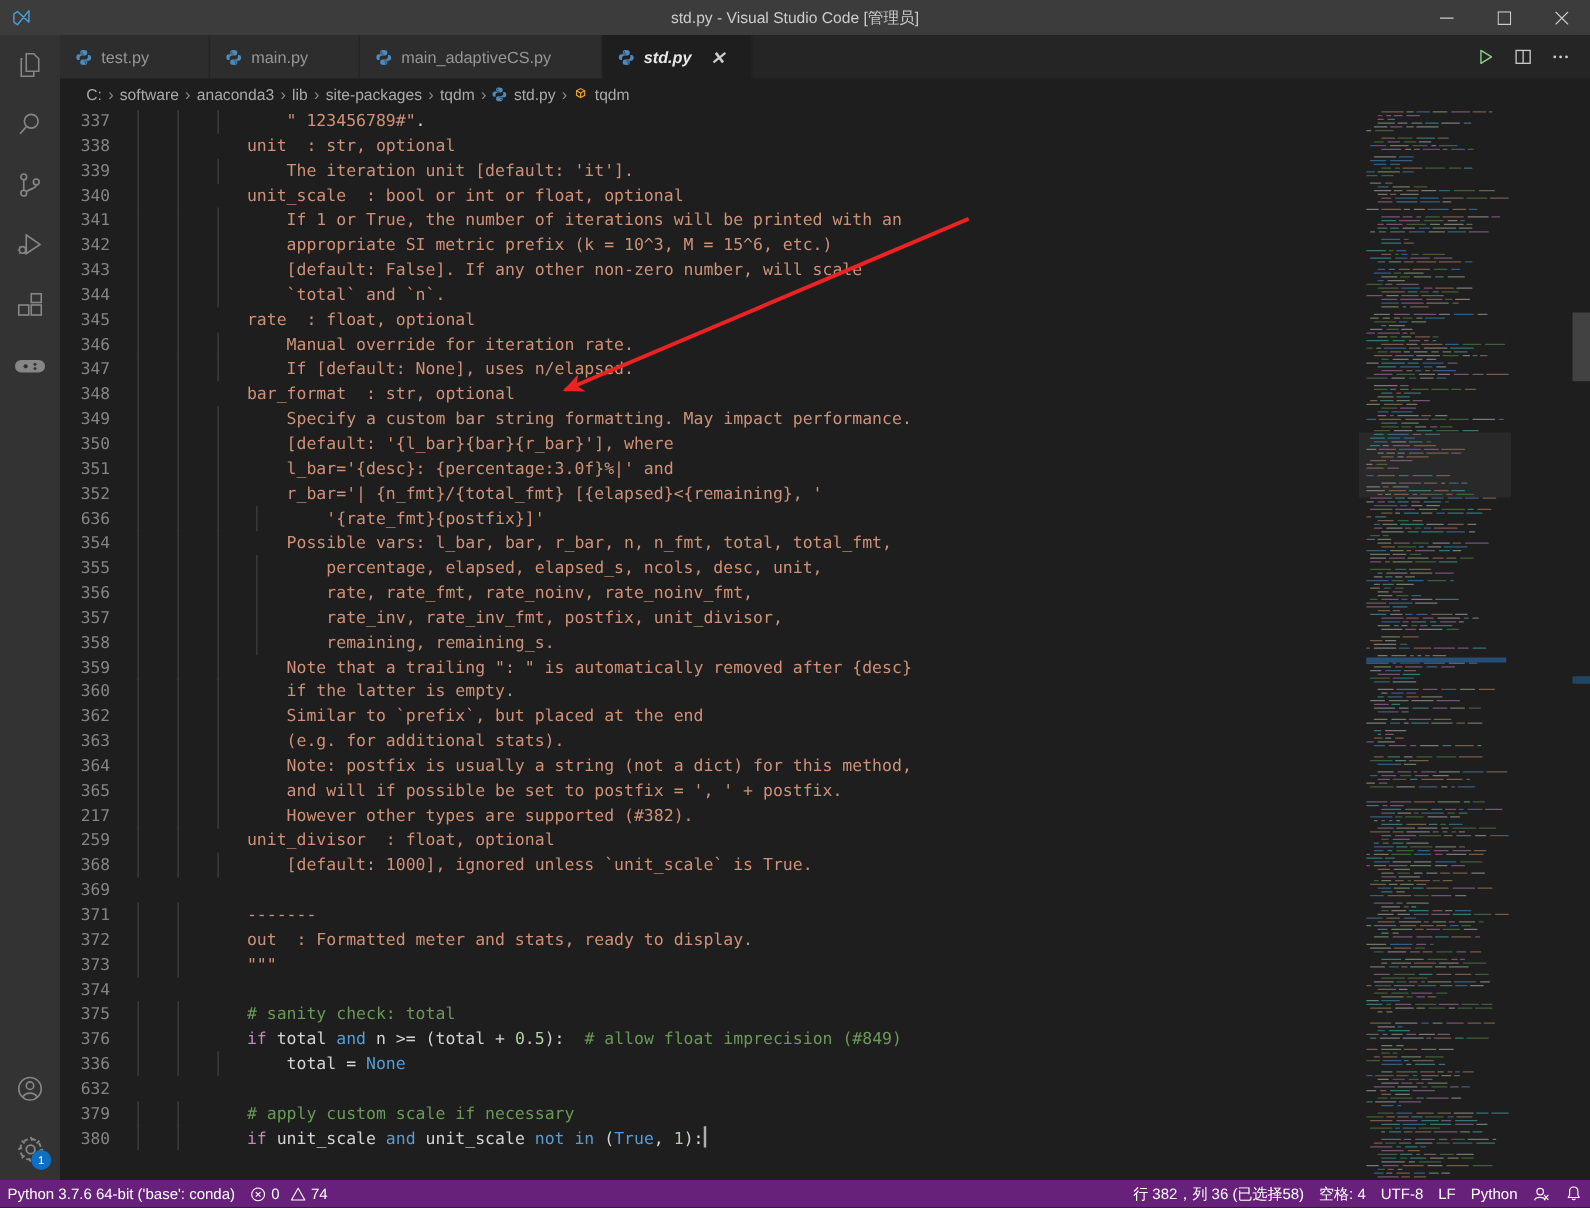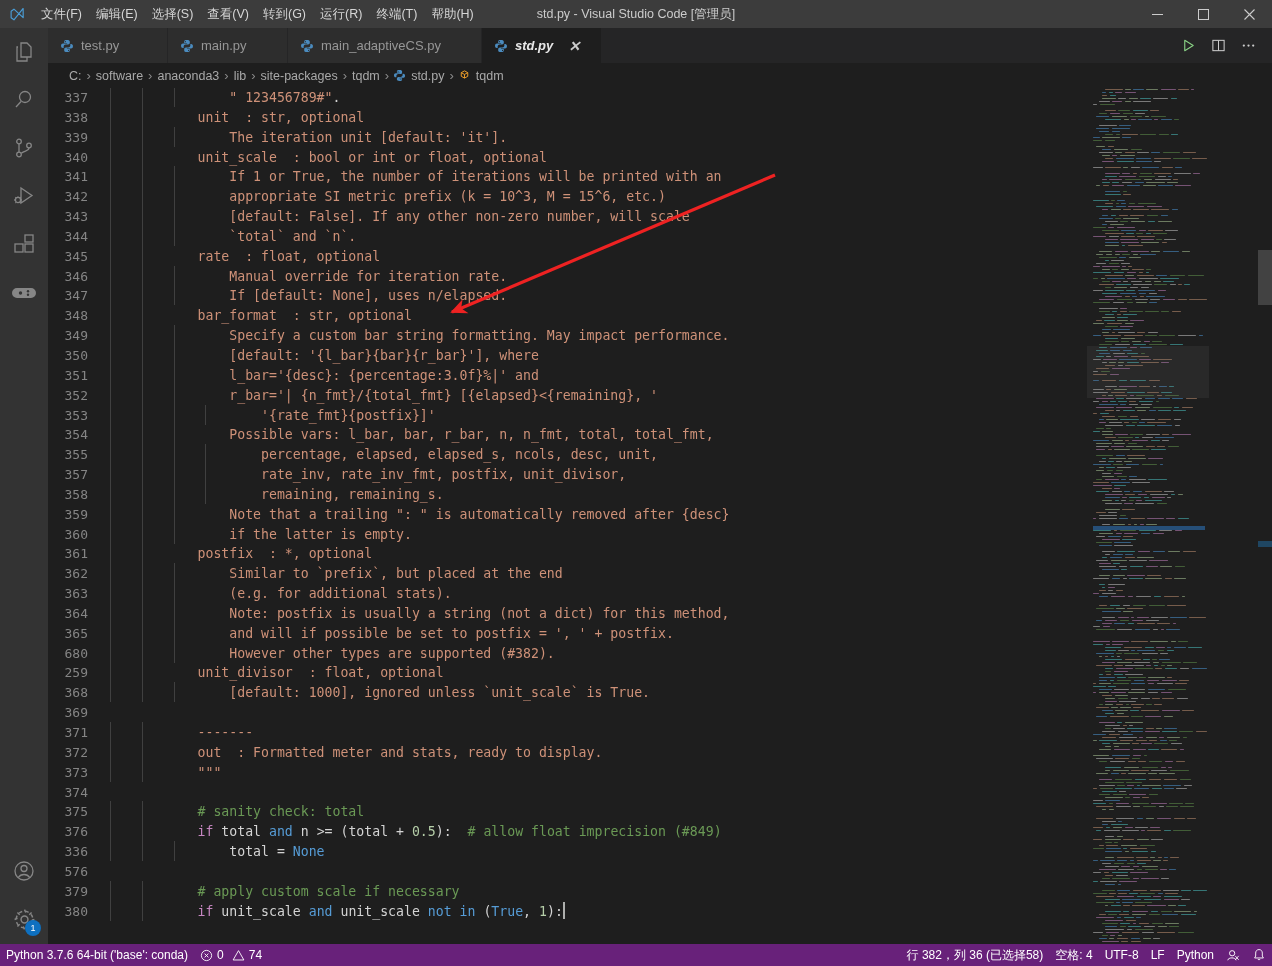--- a/index.html
+++ b/index.html
@@ -213,30 +213,20 @@
   .sb-ico { display: inline-flex; align-items: center; }
 </style>
 </head>
 <body>
 
 <div id="titlebar">
   <div id="vscode-logo">
     <svg width="17" height="17" viewBox="0 0 24 24">
         <path d="M3 7.5 L7 4.5 L20 16.5 L20 3.5 L7 19.5 L3 16.5 Z" fill="none" stroke="#4a9ed8" stroke-width="1.6" stroke-linejoin="round"></path>
       </svg>
-  </div>
-  <div class="menu-list">
-    <div class="menu-item">文件(F)</div>
-    <div class="menu-item">编辑(E)</div>
-    <div class="menu-item">选择(S)</div>
-    <div class="menu-item">查看(V)</div>
-    <div class="menu-item">转到(G)</div>
-    <div class="menu-item">运行(R)</div>
-    <div class="menu-item">终端(T)</div>
-    <div class="menu-item">帮助(H)</div>
   </div>
   <div id="window-title">std.py - Visual Studio Code [管理员]</div>
   <div id="window-controls">
     <div class="wc-btn">
       <svg width="11" height="11" viewBox="0 0 11 11">
           <rect x="0" y="5" width="11" height="1" fill="#cccccc"></rect>
         </svg>
     </div>
     <div class="wc-btn">
       <svg width="11" height="11" viewBox="0 0 11 11">
@@ -420,44 +410,44 @@
       <div class="cline"><div class="lnum">343</div><div class="ctext"><span class="ig" style="left: 31.76px;"></span><span class="ig" style="left: 63.52px;"></span><span style="margin-left: 95.28px;"><span class="t-str">[default: False]. If any other non-zero number, will scale</span></span></div></div>
       <div class="cline"><div class="lnum">344</div><div class="ctext"><span class="ig" style="left: 31.76px;"></span><span class="ig" style="left: 63.52px;"></span><span style="margin-left: 95.28px;"><span class="t-str">`total` and `n`.</span></span></div></div>
       <div class="cline"><div class="lnum">345</div><div class="ctext"><span class="ig" style="left: 31.76px;"></span><span style="margin-left: 63.52px;"><span class="t-str">rate  : float, optional</span></span></div></div>
       <div class="cline"><div class="lnum">346</div><div class="ctext"><span class="ig" style="left: 31.76px;"></span><span class="ig" style="left: 63.52px;"></span><span style="margin-left: 95.28px;"><span class="t-str">Manual override for iteration rate.</span></span></div></div>
       <div class="cline"><div class="lnum">347</div><div class="ctext"><span class="ig" style="left: 31.76px;"></span><span class="ig" style="left: 63.52px;"></span><span style="margin-left: 95.28px;"><span class="t-str">If [default: None], uses n/elapsed.</span></span></div></div>
       <div class="cline"><div class="lnum">348</div><div class="ctext"><span class="ig" style="left: 31.76px;"></span><span style="margin-left: 63.52px;"><span class="t-str">bar_format  : str, optional</span></span></div></div>
       <div class="cline"><div class="lnum">349</div><div class="ctext"><span class="ig" style="left: 31.76px;"></span><span class="ig" style="left: 63.52px;"></span><span style="margin-left: 95.28px;"><span class="t-str">Specify a custom bar string formatting. May impact performance.</span></span></div></div>
       <div class="cline"><div class="lnum">350</div><div class="ctext"><span class="ig" style="left: 31.76px;"></span><span class="ig" style="left: 63.52px;"></span><span style="margin-left: 95.28px;"><span class="t-str">[default: '{l_bar}{bar}{r_bar}'], where</span></span></div></div>
       <div class="cline"><div class="lnum">351</div><div class="ctext"><span class="ig" style="left: 31.76px;"></span><span class="ig" style="left: 63.52px;"></span><span style="margin-left: 95.28px;"><span class="t-str">l_bar='{desc}: {percentage:3.0f}%|' and</span></span></div></div>
       <div class="cline"><div class="lnum">352</div><div class="ctext"><span class="ig" style="left: 31.76px;"></span><span class="ig" style="left: 63.52px;"></span><span style="margin-left: 95.28px;"><span class="t-str">r_bar='| {n_fmt}/{total_fmt} [{elapsed}&lt;{remaining}, '</span></span></div></div>
-      <div class="cline"><div class="lnum">353</div><div class="ctext"><span class="ig" style="left: 31.76px;"></span><span class="ig" style="left: 63.52px;"></span><span class="ig" style="left: 95.28px;"></span><span style="margin-left: 127.04px;"><span class="t-str">'{rate_fmt}{postfix}]'</span></span></div></div>
+      <div class="cline"><div class="lnum">636</div><div class="ctext"><span class="ig" style="left: 31.76px;"></span><span class="ig" style="left: 63.52px;"></span><span class="ig" style="left: 95.28px;"></span><span style="margin-left: 127.04px;"><span class="t-str">'{rate_fmt}{postfix}]'</span></span></div></div>
       <div class="cline"><div class="lnum">354</div><div class="ctext"><span class="ig" style="left: 31.76px;"></span><span class="ig" style="left: 63.52px;"></span><span style="margin-left: 95.28px;"><span class="t-str">Possible vars: l_bar, bar, r_bar, n, n_fmt, total, total_fmt,</span></span></div></div>
       <div class="cline"><div class="lnum">355</div><div class="ctext"><span class="ig" style="left: 31.76px;"></span><span class="ig" style="left: 63.52px;"></span><span class="ig" style="left: 95.28px;"></span><span style="margin-left: 127.04px;"><span class="t-str">percentage, elapsed, elapsed_s, ncols, desc, unit,</span></span></div></div>
+      <div class="cline"><div class="lnum">356</div><div class="ctext"><span class="ig" style="left: 31.76px;"></span><span class="ig" style="left: 63.52px;"></span><span class="ig" style="left: 95.28px;"></span><span style="margin-left: 127.04px;"><span class="t-str">rate, rate_fmt, rate_noinv, rate_noinv_fmt,</span></span></div></div>
       <div class="cline"><div class="lnum">357</div><div class="ctext"><span class="ig" style="left: 31.76px;"></span><span class="ig" style="left: 63.52px;"></span><span class="ig" style="left: 95.28px;"></span><span style="margin-left: 127.04px;"><span class="t-str">rate_inv, rate_inv_fmt, postfix, unit_divisor,</span></span></div></div>
       <div class="cline"><div class="lnum">358</div><div class="ctext"><span class="ig" style="left: 31.76px;"></span><span class="ig" style="left: 63.52px;"></span><span class="ig" style="left: 95.28px;"></span><span style="margin-left: 127.04px;"><span class="t-str">remaining, remaining_s.</span></span></div></div>
       <div class="cline"><div class="lnum">359</div><div class="ctext"><span class="ig" style="left: 31.76px;"></span><span class="ig" style="left: 63.52px;"></span><span style="margin-left: 95.28px;"><span class="t-str">Note that a trailing ": " is automatically removed after {desc}</span></span></div></div>
       <div class="cline"><div class="lnum">360</div><div class="ctext"><span class="ig" style="left: 31.76px;"></span><span class="ig" style="left: 63.52px;"></span><span style="margin-left: 95.28px;"><span class="t-str">if the latter is empty.</span></span></div></div>
-      <div class="cline"><div class="lnum">361</div><div class="ctext"><span class="ig" style="left: 31.76px;"></span><span style="margin-left: 63.52px;"><span class="t-str">postfix  : *, optional</span></span></div></div>
       <div class="cline"><div class="lnum">362</div><div class="ctext"><span class="ig" style="left: 31.76px;"></span><span class="ig" style="left: 63.52px;"></span><span style="margin-left: 95.28px;"><span class="t-str">Similar to `prefix`, but placed at the end</span></span></div></div>
       <div class="cline"><div class="lnum">363</div><div class="ctext"><span class="ig" style="left: 31.76px;"></span><span class="ig" style="left: 63.52px;"></span><span style="margin-left: 95.28px;"><span class="t-str">(e.g. for additional stats).</span></span></div></div>
       <div class="cline"><div class="lnum">364</div><div class="ctext"><span class="ig" style="left: 31.76px;"></span><span class="ig" style="left: 63.52px;"></span><span style="margin-left: 95.28px;"><span class="t-str">Note: postfix is usually a string (not a dict) for this method,</span></span></div></div>
       <div class="cline"><div class="lnum">365</div><div class="ctext"><span class="ig" style="left: 31.76px;"></span><span class="ig" style="left: 63.52px;"></span><span style="margin-left: 95.28px;"><span class="t-str">and will if possible be set to postfix = ', ' + postfix.</span></span></div></div>
-      <div class="cline"><div class="lnum">680</div><div class="ctext"><span class="ig" style="left: 31.76px;"></span><span class="ig" style="left: 63.52px;"></span><span style="margin-left: 95.28px;"><span class="t-str">However other types are supported (#382).</span></span></div></div>
+      <div class="cline"><div class="lnum">217</div><div class="ctext"><span class="ig" style="left: 31.76px;"></span><span class="ig" style="left: 63.52px;"></span><span style="margin-left: 95.28px;"><span class="t-str">However other types are supported (#382).</span></span></div></div>
       <div class="cline"><div class="lnum">259</div><div class="ctext"><span class="ig" style="left: 31.76px;"></span><span style="margin-left: 63.52px;"><span class="t-str">unit_divisor  : float, optional</span></span></div></div>
       <div class="cline"><div class="lnum">368</div><div class="ctext"><span class="ig" style="left: 31.76px;"></span><span class="ig" style="left: 63.52px;"></span><span style="margin-left: 95.28px;"><span class="t-str">[default: 1000], ignored unless `unit_scale` is True.</span></span></div></div>
       <div class="cline"><div class="lnum">369</div><div class="ctext g0"><span style="margin-left: 0px;"></span></div></div>
       <div class="cline"><div class="lnum">371</div><div class="ctext"><span class="ig" style="left: 31.76px;"></span><span style="margin-left: 63.52px;"><span class="t-str">-------</span></span></div></div>
       <div class="cline"><div class="lnum">372</div><div class="ctext"><span class="ig" style="left: 31.76px;"></span><span style="margin-left: 63.52px;"><span class="t-str">out  : Formatted meter and stats, ready to display.</span></span></div></div>
       <div class="cline"><div class="lnum">373</div><div class="ctext"><span class="ig" style="left: 31.76px;"></span><span style="margin-left: 63.52px;"><span class="t-str">"""</span></span></div></div>
       <div class="cline"><div class="lnum">374</div><div class="ctext g0"><span style="margin-left: 0px;"></span></div></div>
       <div class="cline"><div class="lnum">375</div><div class="ctext"><span class="ig" style="left: 31.76px;"></span><span style="margin-left: 63.52px;"><span class="t-com"># sanity check: total</span></span></div></div>
       <div class="cline"><div class="lnum">376</div><div class="ctext"><span class="ig" style="left: 31.76px;"></span><span style="margin-left: 63.52px;"><span class="t-ctl">if</span><span class="t-def"> total </span><span class="t-blue">and</span><span class="t-def"> n &gt;= (total + </span><span class="t-num">0.5</span><span class="t-def">):  </span><span class="t-com"># allow float imprecision (#849)</span></span></div></div>
       <div class="cline"><div class="lnum">336</div><div class="ctext"><span class="ig" style="left: 31.76px;"></span><span class="ig" style="left: 63.52px;"></span><span style="margin-left: 95.28px;"><span class="t-def">total = </span><span class="t-blue">None</span></span></div></div>
-      <div class="cline"><div class="lnum">576</div><div class="ctext g0"><span style="margin-left: 0px;"></span></div></div>
+      <div class="cline"><div class="lnum">632</div><div class="ctext g0"><span style="margin-left: 0px;"></span></div></div>
       <div class="cline"><div class="lnum">379</div><div class="ctext"><span class="ig" style="left: 31.76px;"></span><span style="margin-left: 63.52px;"><span class="t-com"># apply custom scale if necessary</span></span></div></div>
       <div class="cline"><div class="lnum">380</div><div class="ctext"><span class="ig" style="left: 31.76px;"></span><span style="margin-left: 63.52px;"><span class="t-ctl">if</span><span class="t-def"> unit_scale </span><span class="t-blue">and</span><span class="t-def"> unit_scale </span><span class="t-blue">not in</span><span class="t-def"> (</span><span class="t-blue">True</span><span class="t-def">, </span><span class="t-num">1</span><span class="t-def">):</span><span class="cursor"></span></span></div></div>
     </div>
 </div>
 
 <div id="minimap">
   <div id="mm-lines">
       <div class="mm-line" style="padding-left: 18px;">
         <span class="mm-seg" style="width: 17.5px; background: rgb(138, 106, 86);"></span>
         <span class="mm-seg" style="width: 5.9px; background: rgb(125, 143, 111);"></span>

